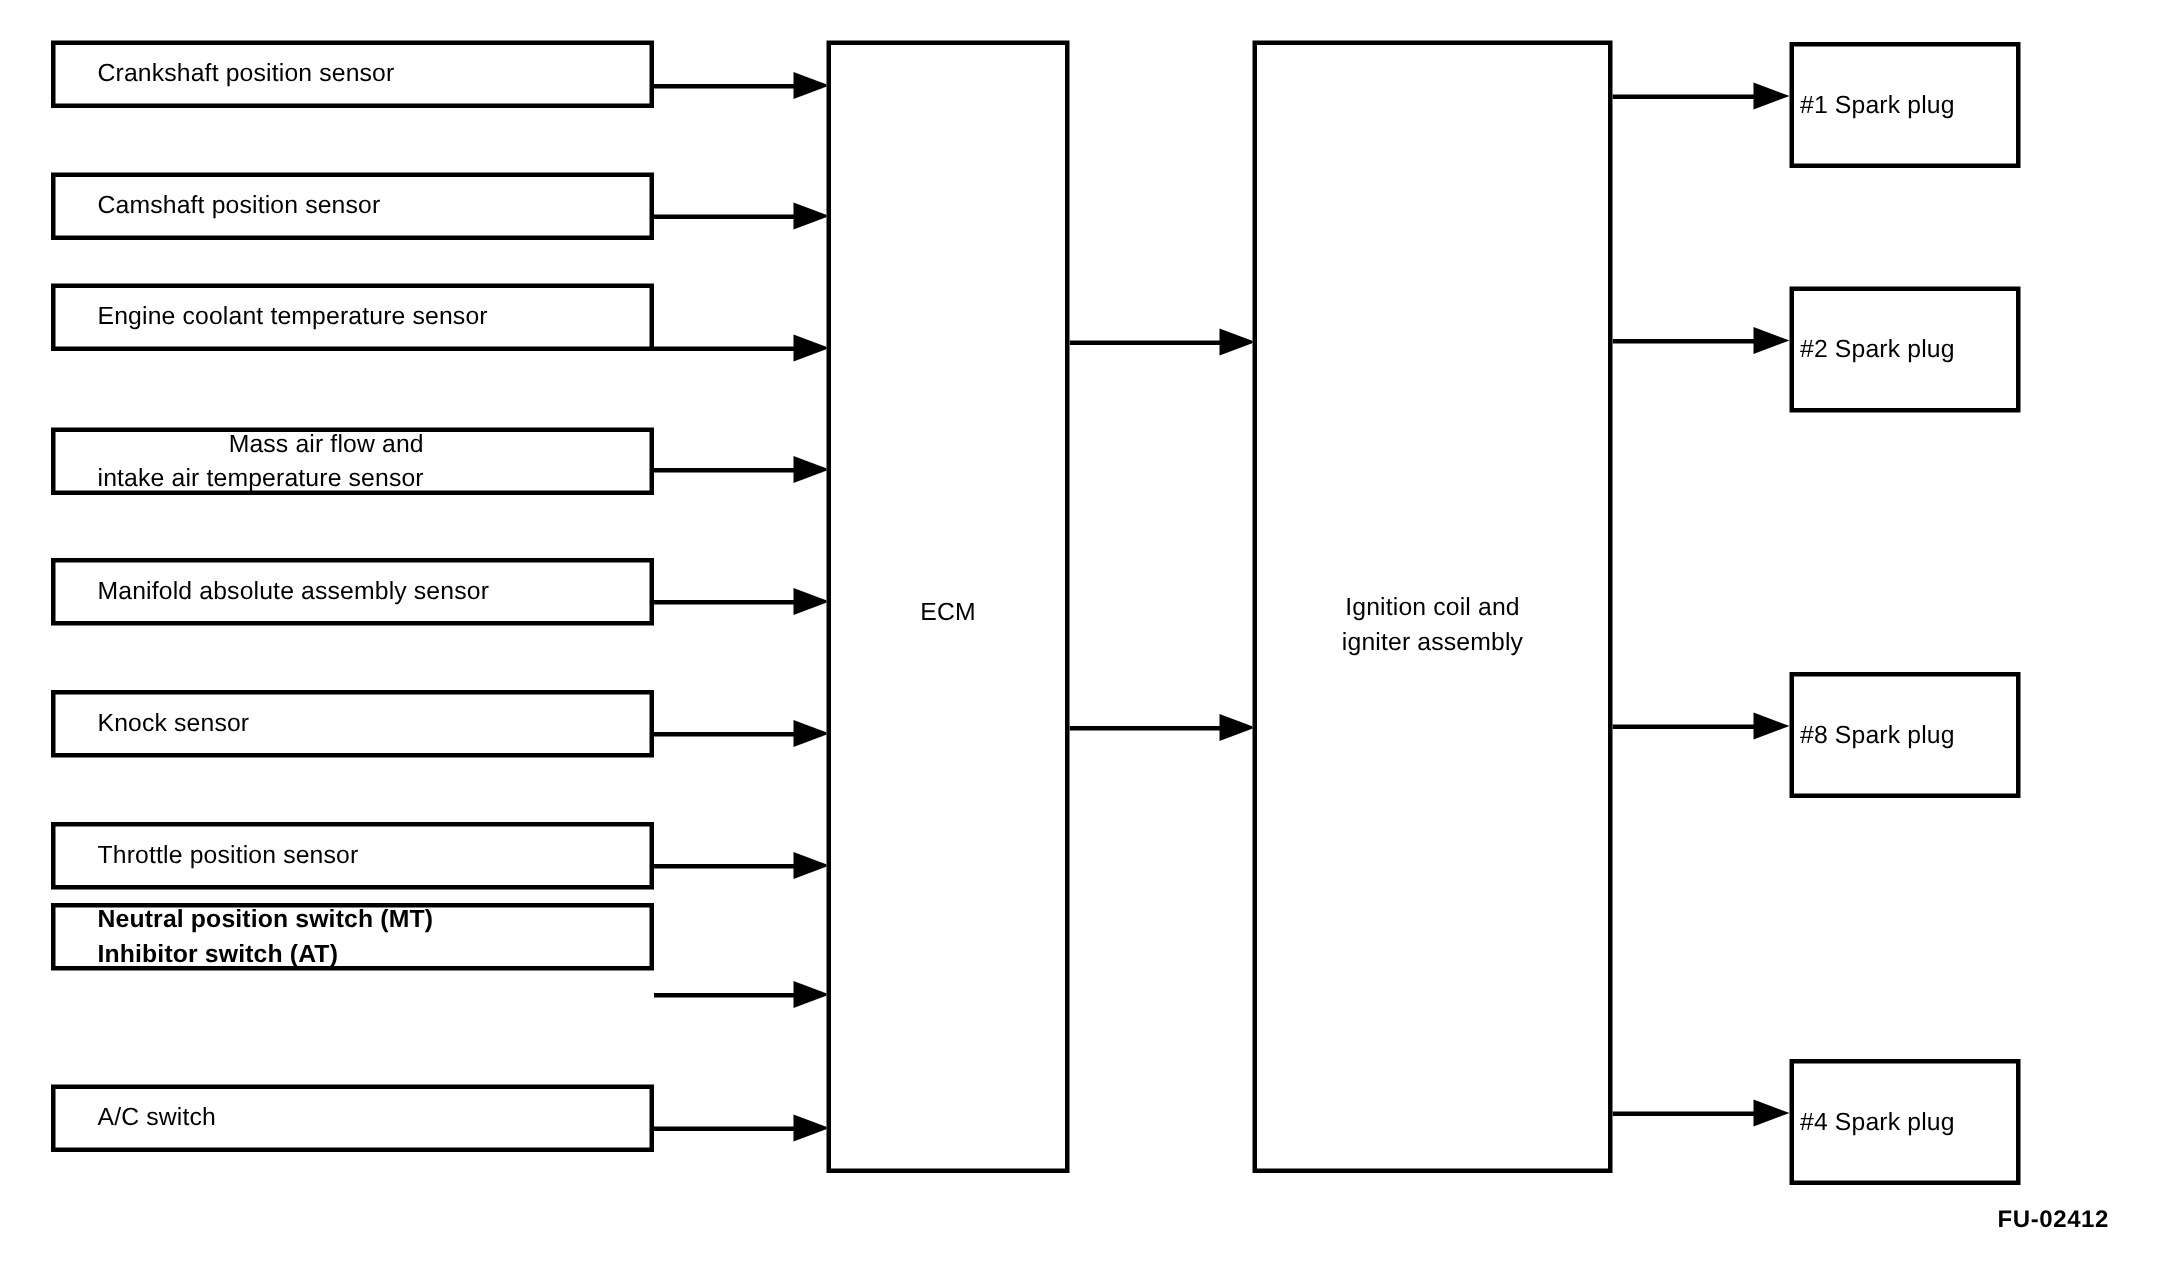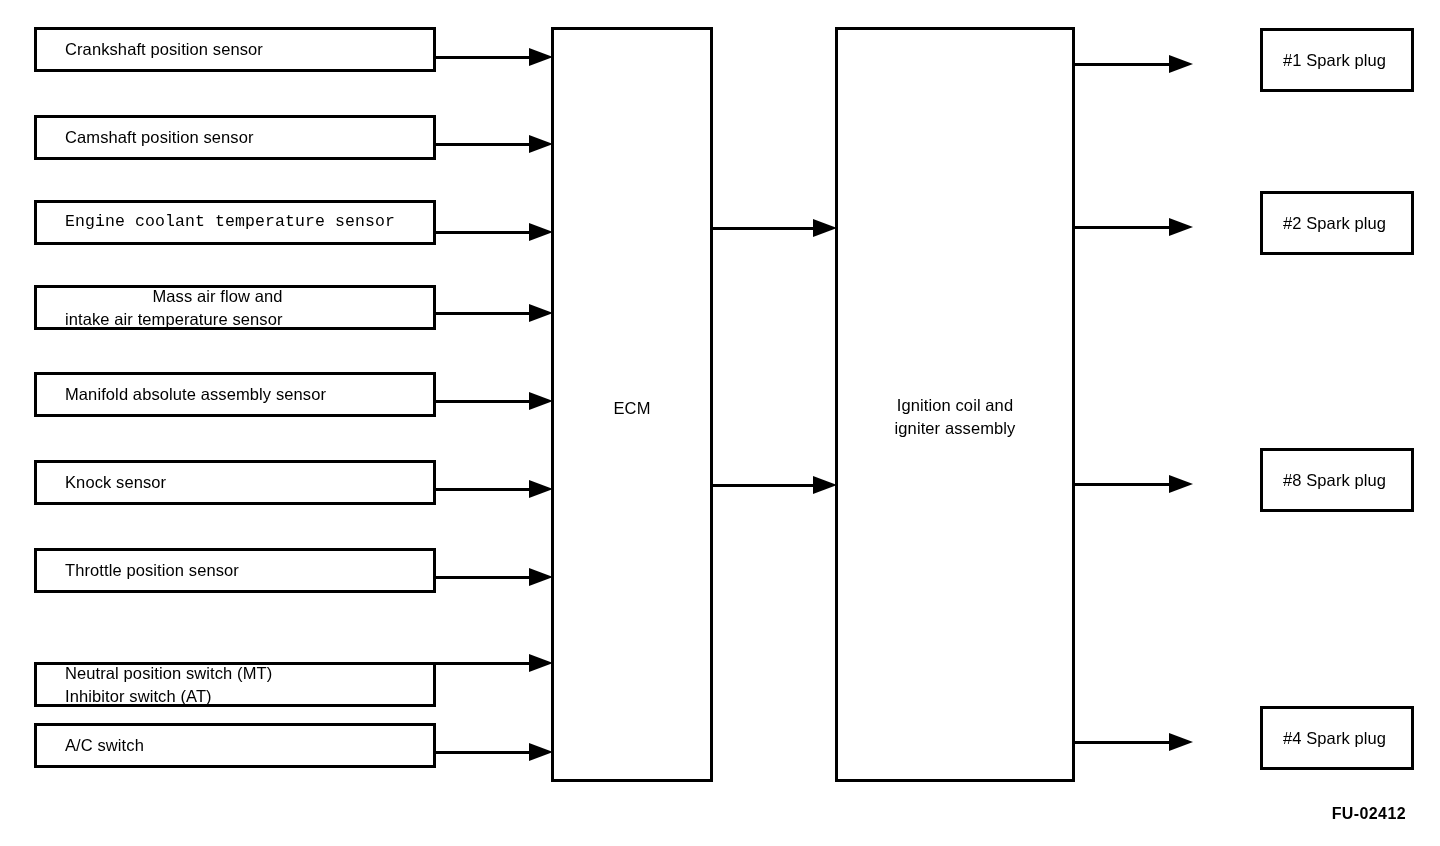--- a/index.html
+++ b/index.html
@@ -54,24 +54,24 @@
     font-size: 16.5px;
     color: #000000;
     line-height: 1.42;
     white-space: pre-line;
     letter-spacing: 0.1px;
   }
   .ecm-label { top: 367px; }
   .coil-label { top: 364px; }
 
   .plug-box {
-    left: 1260px;
+    left: 1193px;
     width: 154px;
-    height: 64px;
-    padding-left: 20px;
+    height: 84px;
+    padding-left: 4px;
   }
   .plug-label {
     font-size: 16.5px;
     color: #000000;
     letter-spacing: 0.1px;
   }
 
   
   .conn {
     position: absolute;
@@ -107,21 +107,21 @@
       <div class="box sensor-box" style="top: 27px;">
         <div class="sensor-label">Crankshaft position sensor</div>
       </div>
       <div class="conn" style="left: 436px; top: 55.5px; width: 95px;"></div>
       <div class="arrowhead" style="left: 529px; top: 48px;"></div>
       <div class="box sensor-box" style="top: 115px;">
         <div class="sensor-label">Camshaft position sensor</div>
       </div>
       <div class="conn" style="left: 436px; top: 142.5px; width: 95px;"></div>
       <div class="arrowhead" style="left: 529px; top: 135px;"></div>
-      <div class="box sensor-box" style="top: 200px; font-family: Liberation Mono, monospace;">
+      <div class="box sensor-box" style="top: 189px;">
         <div class="sensor-label">Engine coolant temperature sensor</div>
       </div>
       <div class="conn" style="left: 436px; top: 230.5px; width: 95px;"></div>
       <div class="arrowhead" style="left: 529px; top: 223px;"></div>
       <div class="box sensor-box" style="top: 285px; text-align: right;">
         <div class="sensor-label">Mass air flow and
 intake air temperature sensor</div>
       </div>
       <div class="conn" style="left: 436px; top: 311.5px; width: 95px;"></div>
       <div class="arrowhead" style="left: 529px; top: 304px;"></div>
@@ -133,21 +133,21 @@
       <div class="box sensor-box" style="top: 460px;">
         <div class="sensor-label">Knock sensor</div>
       </div>
       <div class="conn" style="left: 436px; top: 487.5px; width: 95px;"></div>
       <div class="arrowhead" style="left: 529px; top: 480px;"></div>
       <div class="box sensor-box" style="top: 548px;">
         <div class="sensor-label">Throttle position sensor</div>
       </div>
       <div class="conn" style="left: 436px; top: 575.5px; width: 95px;"></div>
       <div class="arrowhead" style="left: 529px; top: 568px;"></div>
-      <div class="box sensor-box" style="top: 662px;">
+      <div class="box sensor-box" style="top: 602px; font-weight: bold;">
         <div class="sensor-label">Neutral position switch (MT)
 Inhibitor switch (AT)</div>
       </div>
       <div class="conn" style="left: 436px; top: 661.5px; width: 95px;"></div>
       <div class="arrowhead" style="left: 529px; top: 654px;"></div>
       <div class="box sensor-box" style="top: 723px;">
         <div class="sensor-label">A/C switch</div>
       </div>
       <div class="conn" style="left: 436px; top: 750.5px; width: 95px;"></div>
       <div class="arrowhead" style="left: 529px; top: 743px;"></div>

